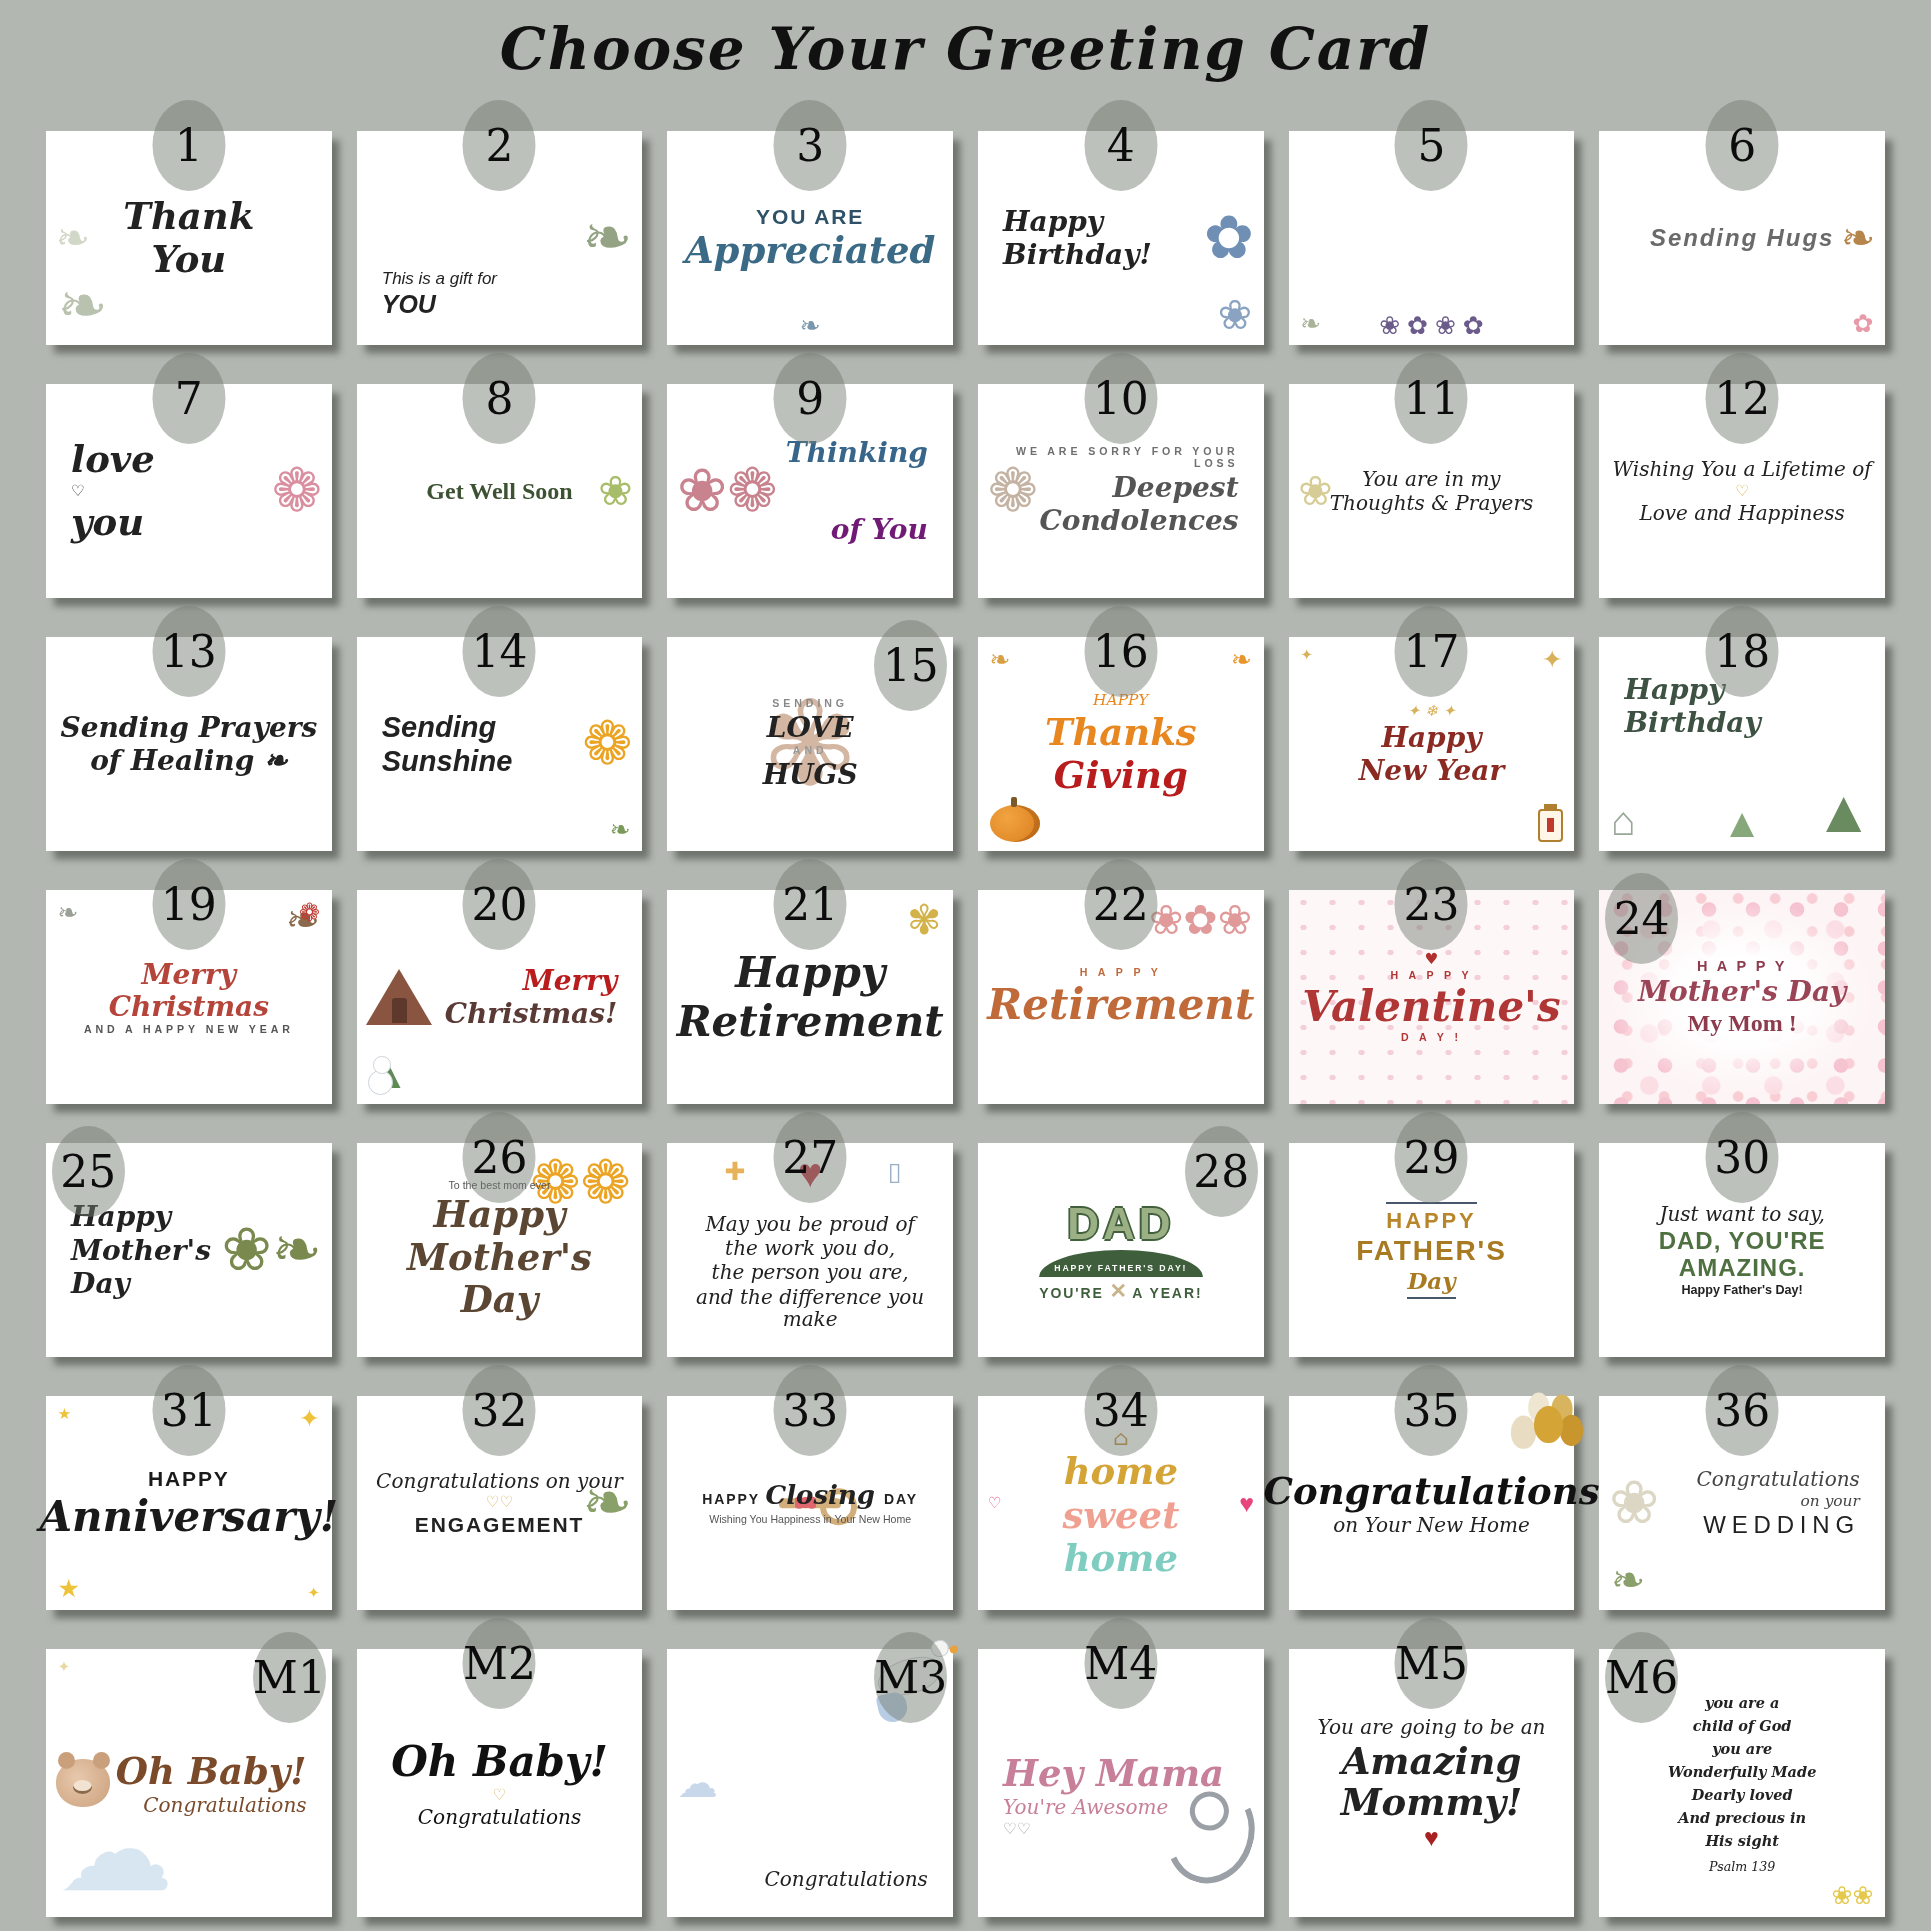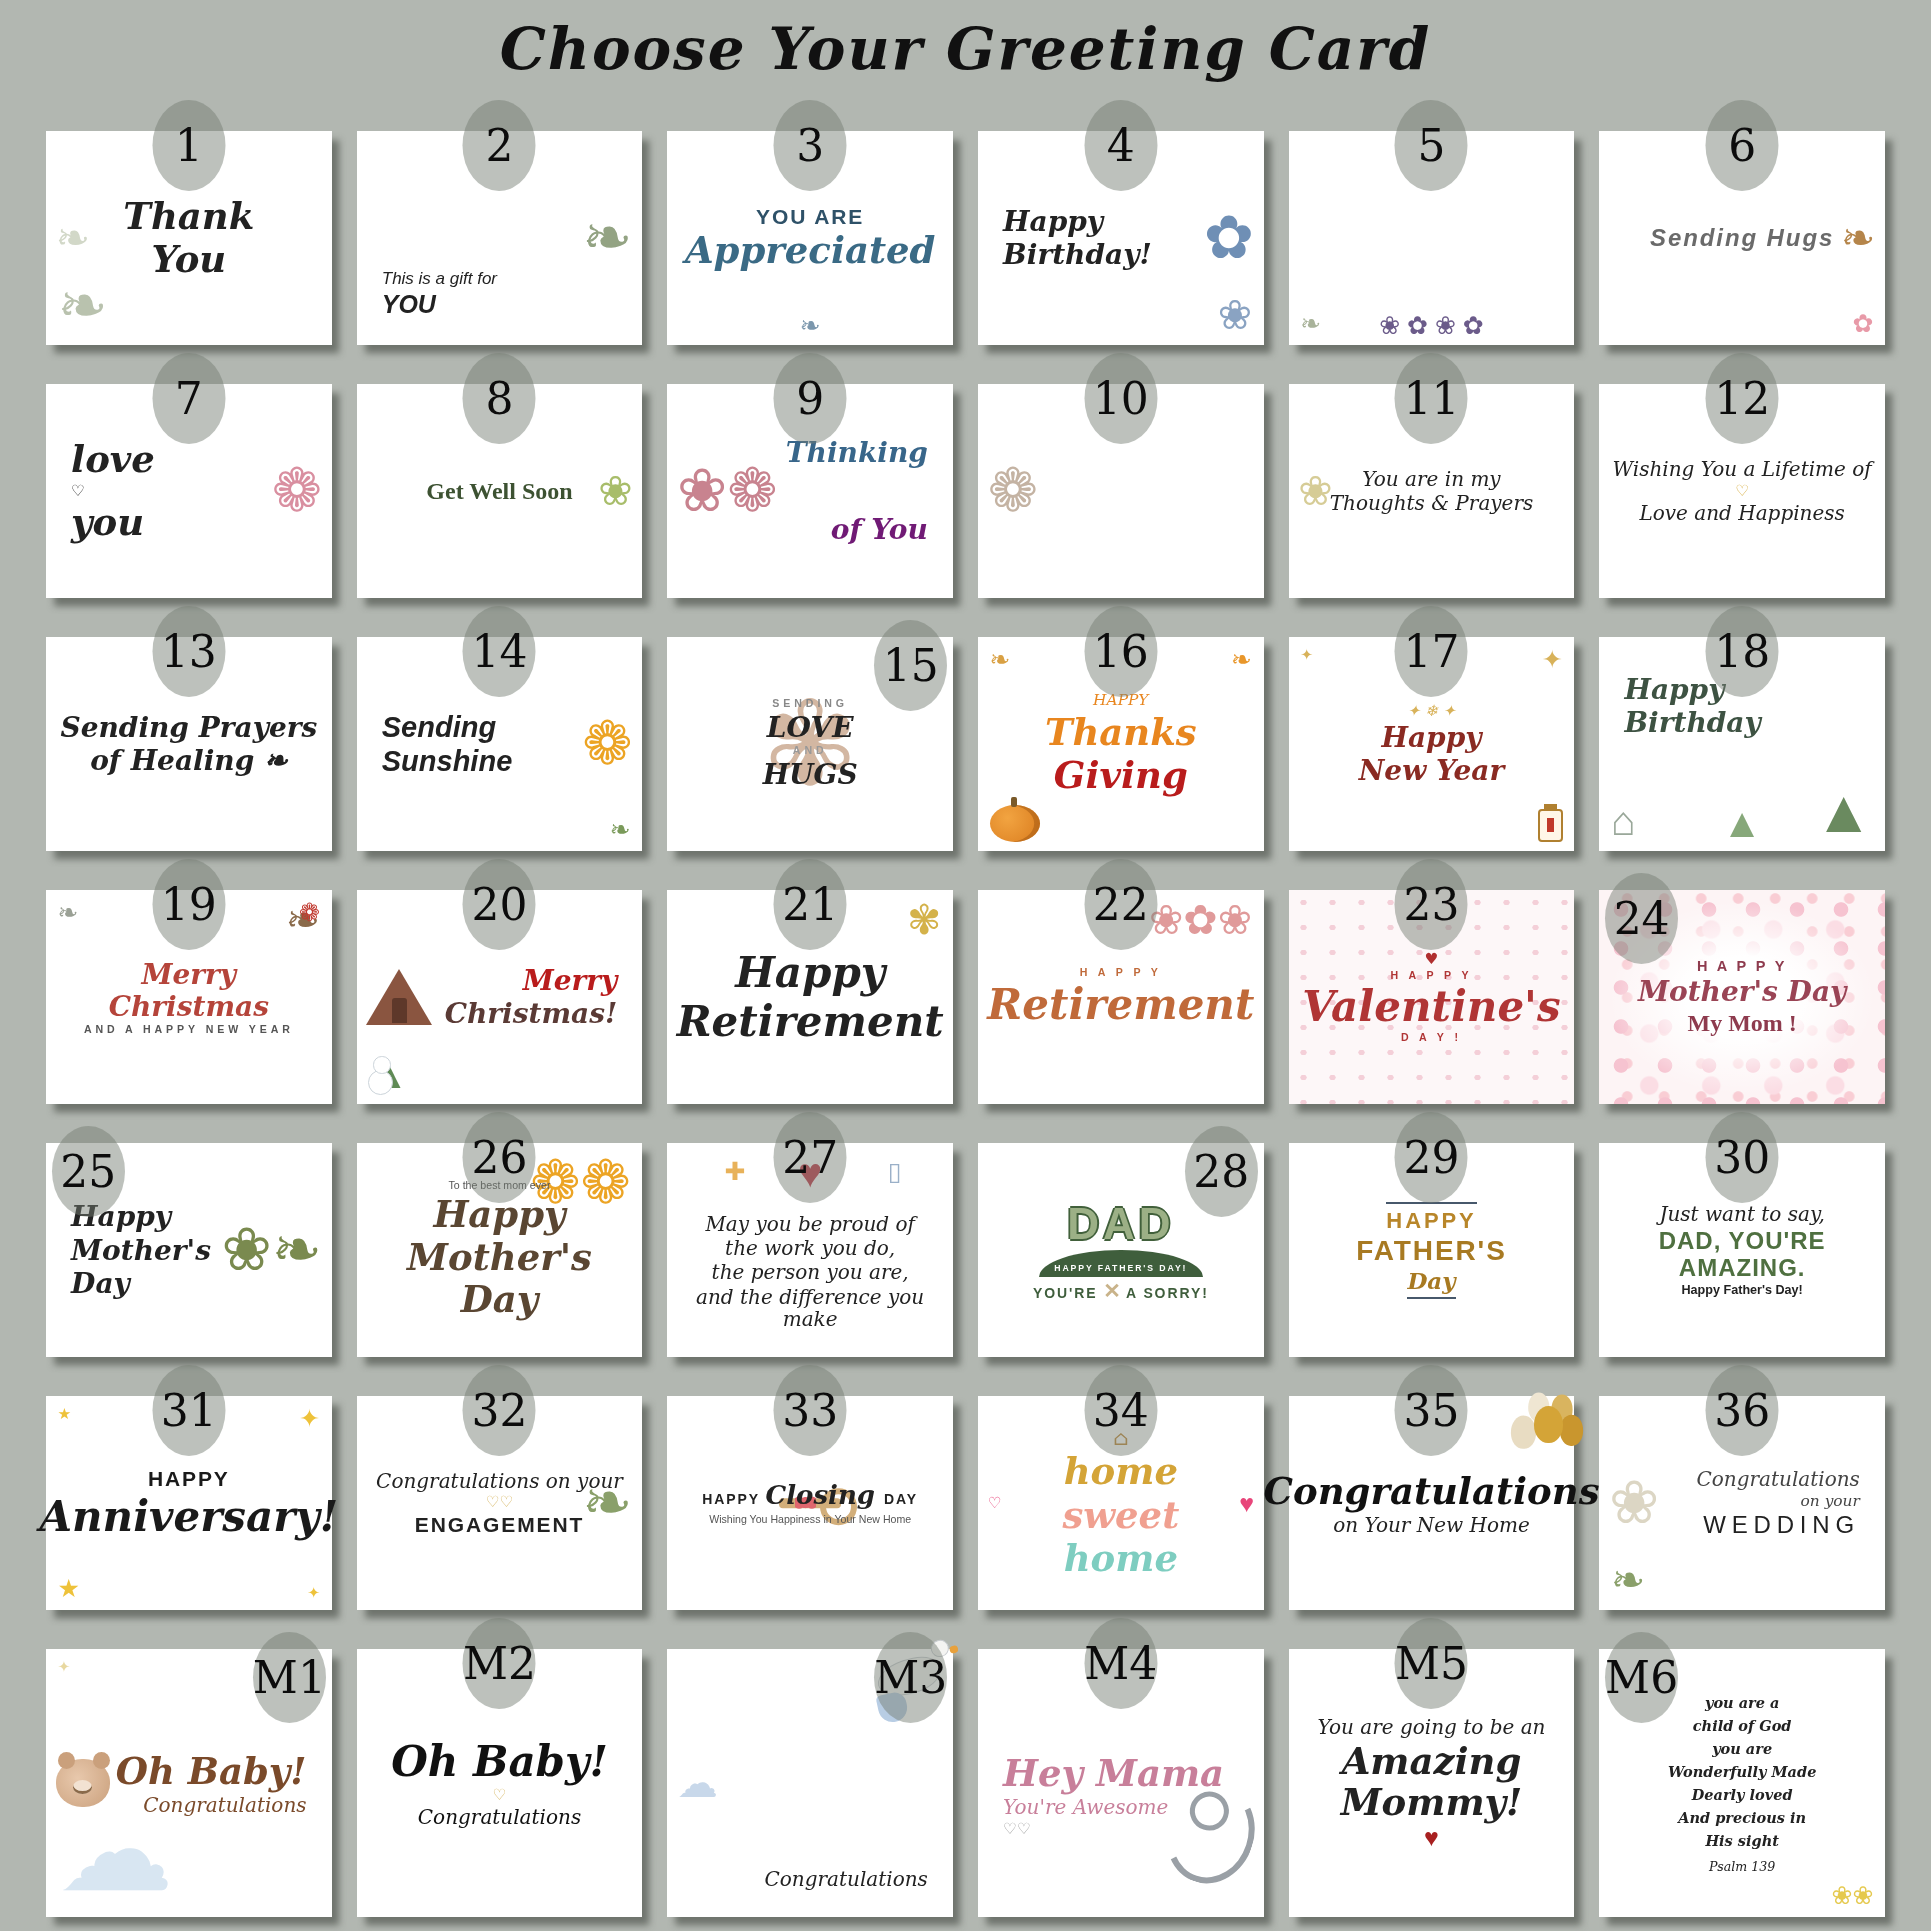--- a/index.html
+++ b/index.html
@@ -184,20 +184,25 @@
       <div class="badge">9</div>
       <span class="decor pos-l sz-xl" style="color: rgb(200, 131, 143);">❀❁</span>
       <div class="content">
         <div class="line s-scrL" style="color: rgb(56, 102, 138);">Thinking</div>
         <div class="line s-scrL" style="color: #701a75; margin-top: 44px;">of You</div>
       </div>
     </article>
     <article class="card align-r">
       <div class="badge">10</div>
       <span class="decor pos-l sz-xl" style="color: rgb(196, 179, 163);">❁</span>
+      <div class="content">
+        <div class="line s-capsS">WE ARE SORRY FOR YOUR LOSS</div>
+        <div class="line s-scrL" style="color: rgb(85, 85, 85);">Deepest</div>
+        <div class="line s-scrL" style="color: rgb(85, 85, 85);">Condolences</div>
+      </div>
     </article>
     <article class="card">
       <div class="badge">11</div>
       <span class="decor pos-l sz-l" style="color: rgb(214, 204, 150);">❀</span>
       <div class="content">
         <div class="line s-scrM">You are in my</div>
         <div class="line s-scrM">Thoughts &amp; Prayers</div>
       </div>
     </article>
     <article class="card">
@@ -347,21 +352,21 @@
         <div class="line s-scrM">the work you do,</div>
         <div class="line s-scrM">the person you are,</div>
         <div class="line s-scrM">and the difference you make</div>
       </div>
     </article>
     <article class="card bp-tr">
       <div class="badge">28</div>
       <div class="content">
         <div class="line s-blockL">DAD</div>
         <div class="line s-arch">HAPPY FATHER'S DAY!</div>
-        <div class="line"><span class="s-capsMi" style="color: rgb(63, 94, 60);">YOU'RE  </span><span class="s-batsX" style="color: rgb(201, 179, 138);">✕</span><span class="s-capsMi" style="color: rgb(63, 94, 60);">  A SORRY!</span></div>
+        <div class="line"><span class="s-capsMi" style="color: rgb(63, 94, 60);">YOU'RE  </span><span class="s-batsX" style="color: rgb(201, 179, 138);">✕</span><span class="s-capsMi" style="color: rgb(63, 94, 60);">  A YEAR!</span></div>
       </div>
     </article>
     <article class="card">
       <div class="badge">29</div>
       <div class="content">
         <div class="line s-f29a" style="color: rgb(184, 134, 42);">HAPPY</div>
         <div class="line s-f29b" style="color: rgb(168, 122, 34);">FATHER'S</div>
         <div class="line s-f29c" style="color: rgb(168, 122, 34);">Day</div>
       </div>
     </article>

